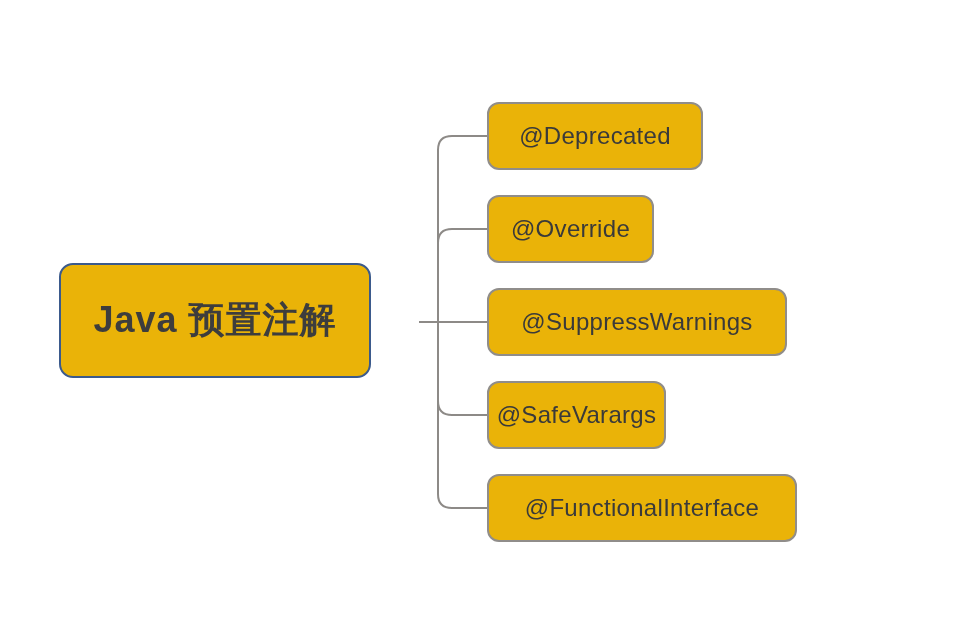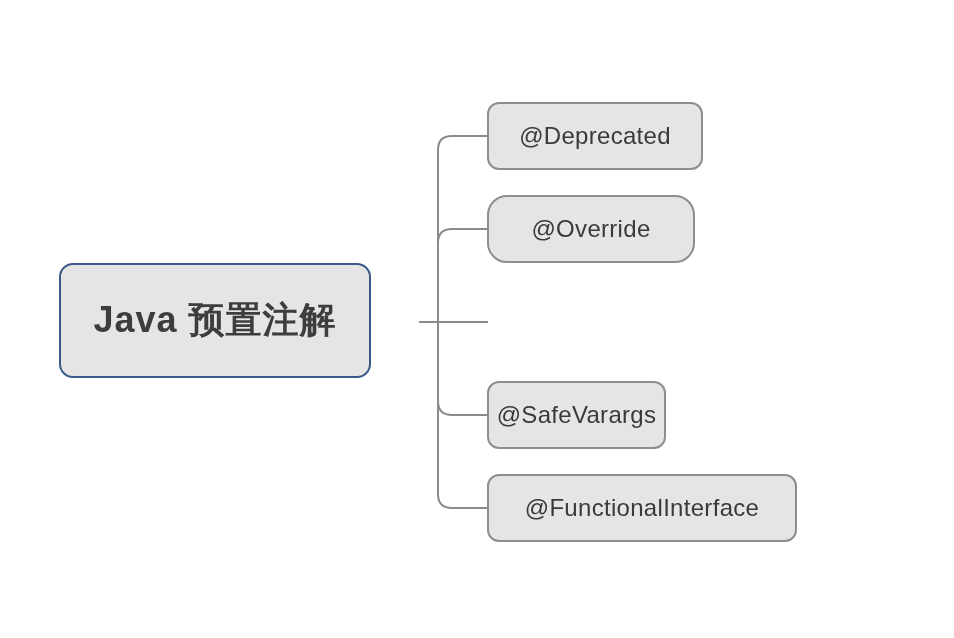--- a/index.html
+++ b/index.html
@@ -26,21 +26,21 @@
   .connector-layer path {
     fill: none;
     stroke: #8d8a87;
     stroke-width: 2;
   }
   .node {
     position: absolute;
     display: flex;
     align-items: center;
     justify-content: center;
-    background: #e5e5e5;
+    background: #eab308;
     text-align: center;
   }
   .node.root {
     left: 59px;
     top: 263px;
     width: 312px;
     height: 115px;
     border: 2.5px solid #3b5a8c;
     border-radius: 14px;
     font-size: 36px;
@@ -52,21 +52,21 @@
     height: 68px;
     left: 487px;
     border: 2px solid #908d8a;
     border-radius: 12px;
     font-size: 24px;
     font-weight: normal;
     color: #3a3a3a;
     letter-spacing: 0.3px;
   }
   .node.child-0 { top: 102px; width: 216px; }
-  .node.child-1 { top: 195px; width: 208px; border-radius: 20px; }
+  .node.child-1 { top: 195px; width: 167px; }
   .node.child-2 { top: 288px; width: 300px; }
   .node.child-3 { top: 381px; width: 179px; }
   .node.child-4 { top: 474px; width: 310px; }
 </style>
 </head>
 <body>
 
 <div class="canvas">
 
   <svg class="connector-layer" width="954" height="638" viewBox="0 0 954 638" xmlns="http://www.w3.org/2000/svg">
@@ -85,20 +85,23 @@
   </div>
 
   <div class="node child child-0">
     <span>@Deprecated</span>
   </div>
 
   <div class="node child child-1">
     <span>@Override</span>
   </div>
 
+  <div class="node child child-2">
+    <span>@SuppressWarnings</span>
+  </div>
 
   <div class="node child child-3">
     <span>@SafeVarargs</span>
   </div>
 
   <div class="node child child-4">
     <span>@FunctionalInterface</span>
   </div>
 
 </div>

